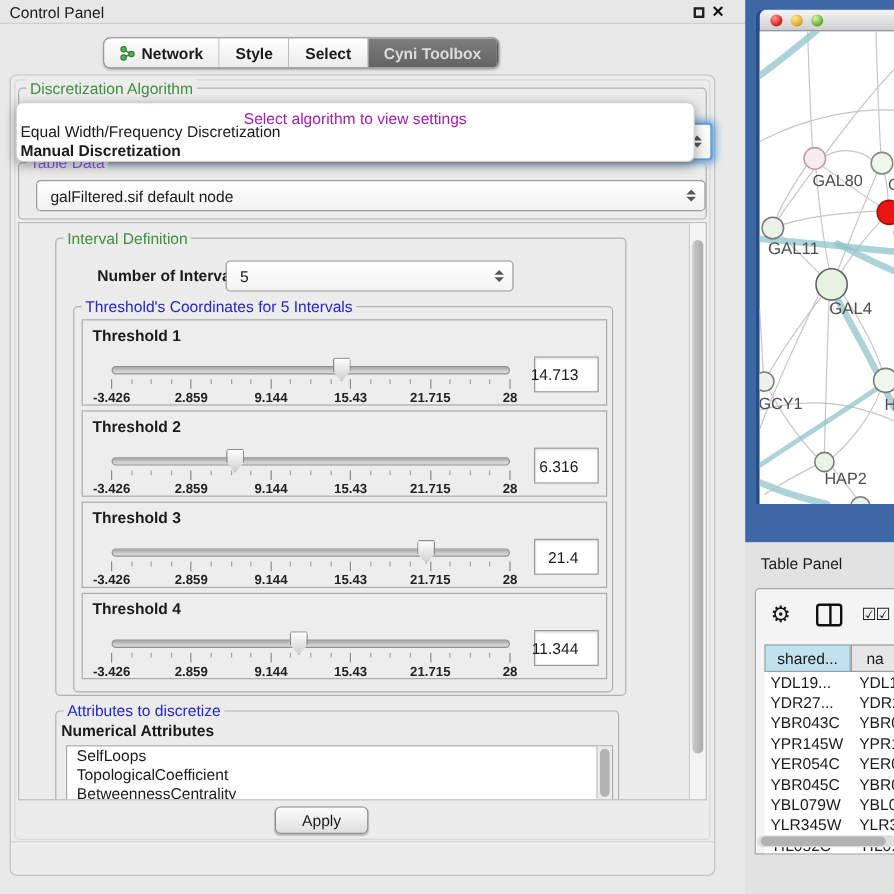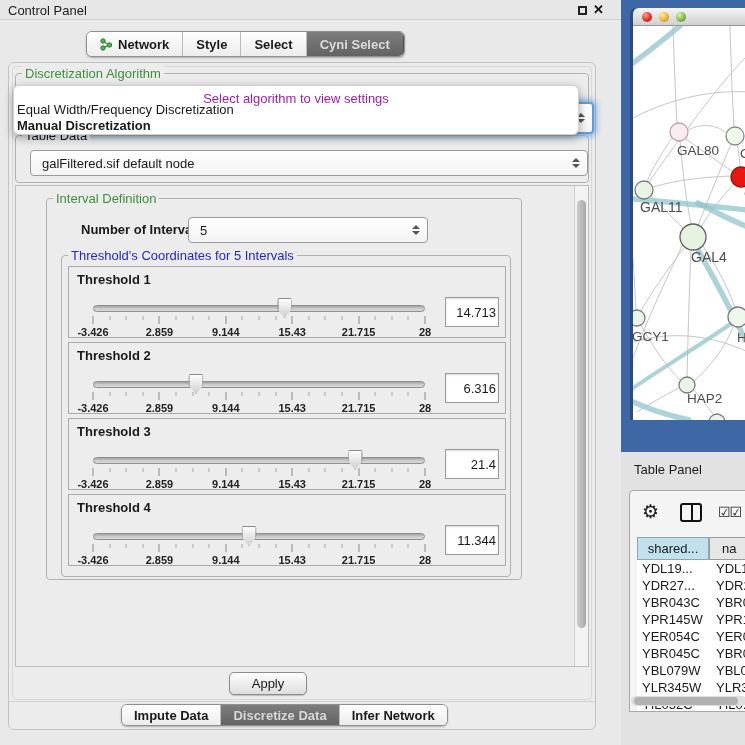--- a/index.html
+++ b/index.html
@@ -25,21 +25,21 @@
 
   .outer-panel { position:absolute; left:8px; top:62px; width:588px; height:668px;
     background:#ececec; border:1px solid #c2c2c2; border-radius:6px; }
   .inner-frame { position:absolute; left:3px; top:3px; width:580px; height:634px;
     border:1px solid #d8d8d8; border-radius:4px; }
 
   .group { position:absolute; border:1px solid #b0b0b0; border-radius:4px; }
   .gtitle { position:absolute; top:-8px; left:6px; background:#ececec; padding:0 3px;
     font-size:13px; white-space:nowrap; }
   .gtitle.green { color:#3f8f3f; }
-  .gtitle.dark  { color:#0f172a; }
+  .gtitle.dark  { color:#8b5cf6; }
   .gtitle.blue  { color:#2525cc; }
 
   .combo { position:absolute; background:linear-gradient(#ffffff,#f3f3f3);
     border:1px solid #9a9a9a; border-radius:4px; display:flex; align-items:center;
     padding-left:11px; font-size:13px; }
   .combo .arrows { position:absolute; right:7px; top:50%; transform:translateY(-50%);
     display:flex; flex-direction:column; gap:2px; }
   .combo .arrows i { width:0; height:0; border-left:4px solid transparent; border-right:4px solid transparent; }
   .combo .arrows i.up   { border-bottom:4px solid #555; }
   .combo .arrows i.down { border-top:4px solid #555; }
@@ -72,21 +72,21 @@
     clip-path:polygon(8% 0,92% 0,100% 12%,100% 55%,50% 100%,0 55%,0 12%);
     box-shadow:inset 0 1px 0 #fff; }
   .ticks { position:absolute; left:0; top:13px; width:332px; height:9px; }
   .ticks span { position:absolute; top:0; width:1px; background:#8a8a8a; transform:translateX(-.5px); }
   .ticks span.major { height:8px; }
   .ticks span.minor { height:4px; background:#a5a5a5; }
   .ticklabels { position:absolute; left:0; top:23px; width:332px; height:12px; }
   .ticklabels span { position:absolute; transform:translateX(-50%); font-size:11px; font-weight:bold; color:#222; white-space:nowrap; }
   .valuebox { position:absolute; right:6px; top:30px; width:54px; height:30px; background:#fff;
     border:1px solid #9a9a9a; box-shadow:inset 0 1px 2px rgba(0,0,0,.15);
-    display:flex; align-items:center; justify-content:flex-end; padding-right:2px; font-size:13px; }
+    display:flex; align-items:center; justify-content:flex-end; padding-right:16px; font-size:13px; }
 
   .attr-list { position:absolute; left:8px; top:28px; width:456px; height:46px; background:#fff;
     border:1px solid #a8a8a8; overflow:hidden; }
   .attr-list .item { height:16px; line-height:16px; padding-left:8px; }
   .attr-scroll { position:absolute; right:0; top:0; width:13px; height:100%;
     background:#ececec; border-left:1px solid #c6c6c6; }
   .attr-scroll .thumb { position:absolute; left:2px; top:2px; width:8px; height:40px;
     border-radius:4px; background:#b3b3b3; }
 
   .apply-btn { position:absolute; left:220px; top:609px; width:78px; height:23px;
@@ -160,21 +160,21 @@
           </svg>
           <span>Network</span>
         </div>
         <div class="seg">
           <span>Style</span>
         </div>
         <div class="seg">
           <span>Select</span>
         </div>
         <div class="seg sel">
-          <span>Cyni Select</span>
+          <span>Cyni Toolbox</span>
         </div>
       </div>
 
     <div class="outer-panel">
       <div class="inner-frame"></div>
 
       <div class="group" style="left:6px; top:10px; width:574px; height:60px;">
         <span class="gtitle green">Discretization Algorithm</span>
         <div class="combo focus" style="left:14px; top:28px; width:564px; height:32px;">
           <span class="arrows">
@@ -372,39 +372,42 @@
                       <span style="left: 80%;">21.715</span>
                       <span style="left: 100%;">28</span>
                     </div>
                   </div>
                   <div class="valuebox">11.344</div>
                 </div>
               </div>
           </div>
         </div>
 
+        <div class="group" style="left:30px; top:406px; width:470px; height:90px;">
+          <span class="gtitle blue">Attributes to discretize</span>
+          <span class="bold-label" style="left:4px; top:8px;">Numerical Attributes</span>
+          <div class="attr-list">
+            <div id="attrItems">
+                <div class="item">SelfLoops</div>
+                <div class="item">TopologicalCoefficient</div>
+                <div class="item">BetweennessCentrality</div>
+              </div>
+            <div class="attr-scroll">
+              <div class="thumb"></div>
+            </div>
+          </div>
+        </div>
 
         <div class="vscroll">
           <div class="thumb" style="top:14px; height:428px;"></div>
         </div>
       </div>
 
       <div class="apply-btn">Apply</div>
       <div class="bottom-sep"></div>
-      <div class="bottom-tabs" id="bottomTabs">
-          <div class="seg">
-            <span>Impute Data</span>
-          </div>
-          <div class="seg sel">
-            <span>Discretize Data</span>
-          </div>
-          <div class="seg">
-            <span>Infer Network</span>
-          </div>
-        </div>
     </div>
   </div>
 
   <div class="desktop"></div>
 
   <div class="net-window">
     <div class="net-titlebar">
       <span class="light red"></span>
       <span class="light yellow"></span>
       <span class="light green"></span>

